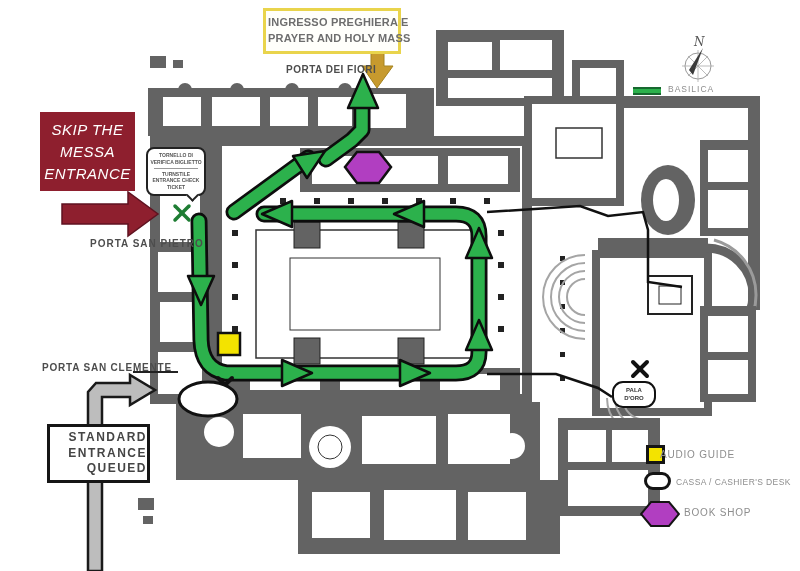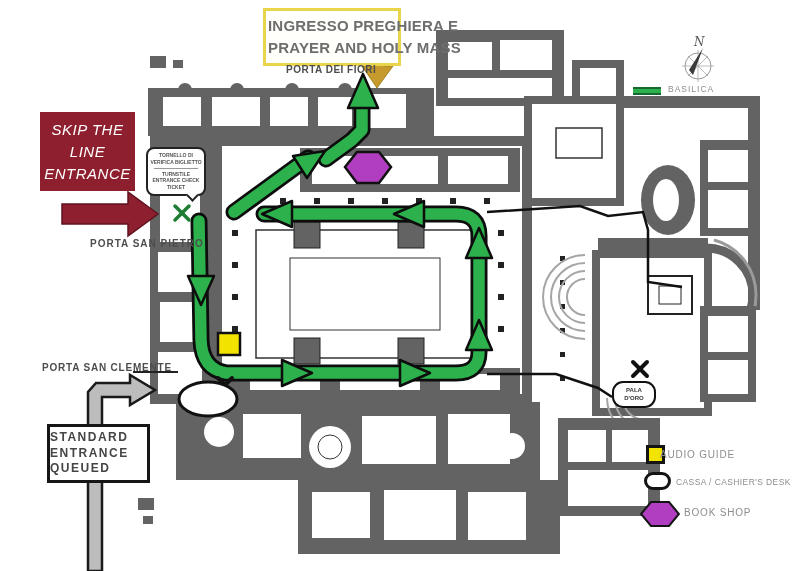--- a/index.html
+++ b/index.html
@@ -2,34 +2,34 @@
 <html><head>
 <meta charset="utf-8">
 <style>
   * { margin:0; padding:0; box-sizing:border-box; }
   html,body { width:800px; height:571px; background:#ffffff; overflow:hidden; }
   .stage { position:relative; width:800px; height:571px; font-family:"Liberation Sans",sans-serif; }
   .stage svg.base { position:absolute; left:0; top:0; }
   .ovl { position:absolute; white-space:nowrap; }
 
   .info-box { left:263px; top:8px; width:138px; border:3px solid #e9d44c; background:#fffffb;
-              padding:4px 2px; text-align:center; font-size:15px; font-weight:700;
+              padding:4px 2px; text-align:center; font-size:11px; font-weight:700;
               color:#6e6e6e; line-height:1.45; letter-spacing:0.2px; }
 
   .porta-label { font-size:10px; font-weight:700; color:#4d4d4d; letter-spacing:0.5px; }
   .lbl-fiori    { left:286px; top:64px; }
   .lbl-pietro   { left:46px;  top:238px; letter-spacing:1px;padding-left:44px; }
   .lbl-clemente { left:42px;  top:362px; letter-spacing:0.8px; }
 
   .skip-box { left:40px; top:112px; width:95px; background:#8e1f2e; color:#ffffff;
               text-align:center; font-size:15px; line-height:1.45; letter-spacing:0.5px;
               padding:7px 0;font-style:italic; }
 
   .std-box { left:47px; top:424px; width:103px; border:3px solid #161616; background:#ffffff;
-             text-align:left; font-size:12px; font-weight:700; letter-spacing:1.5px;
+             text-align:right; font-size:12px; font-weight:700; letter-spacing:1.5px;
              color:#454545; line-height:1.3; padding:3px 0; }
 
   .callout { left:146px; top:147px; width:60px; border:2px solid #222; border-radius:8px;
              background:#ffffff; font-size:5px; font-weight:700; color:#555;
              text-align:center; line-height:1.35; padding:3px 1px; }
   .callout .rule { border-top:1px solid #999; margin:2px 5px; }
   .callout .tail { position:absolute; right:7px; bottom:-6px; width:9px; height:9px;
                    background:#fff; border-right:2px solid #222; border-bottom:2px solid #222;
                    transform:rotate(45deg); }
 
@@ -231,21 +231,21 @@
     <div>INGRESSO PREGHIERA E</div>
     <div>PRAYER AND HOLY MASS</div>
   </div>
 
   <div class="ovl porta-label lbl-fiori">PORTA DEI FIORI</div>
   <div class="ovl porta-label lbl-pietro">PORTA SAN PIETRO</div>
   <div class="ovl porta-label lbl-clemente">PORTA SAN CLEMENTE</div>
 
   <div class="ovl skip-box">
     <div>SKIP THE</div>
-    <div>LINE</div>
+    <div>MESSA</div>
     <div>ENTRANCE</div>
   </div>
 
   <div class="ovl std-box">
     <div>STANDARD</div>
     <div>ENTRANCE</div>
     <div>QUEUED</div>
   </div>
 
   <div class="ovl callout">

